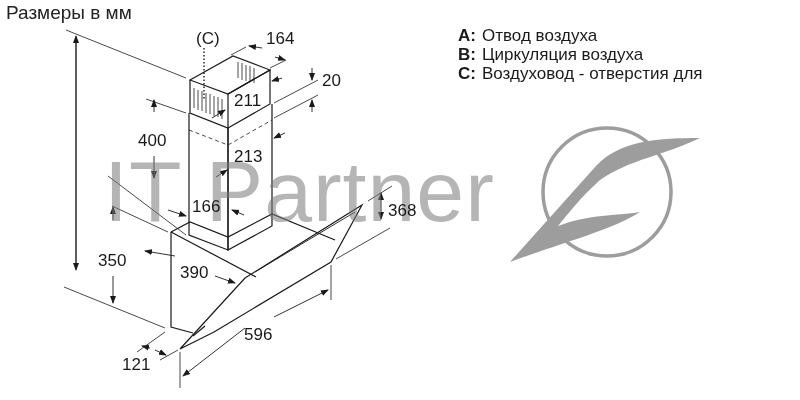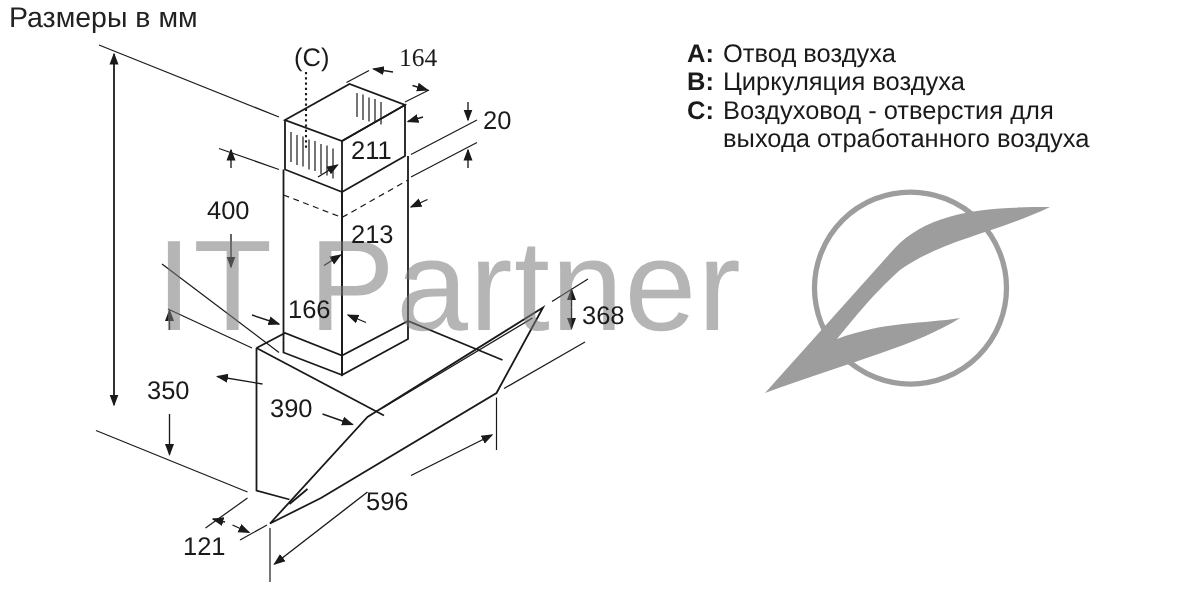--- a/index.html
+++ b/index.html
@@ -117,21 +117,21 @@
       <path d="M 544,130 Q 690,118 640,175 Q 570,210 540,252" stroke="none"></path>
       <path d="M596,166 C620,140 660,138 700,138 C665,155 628,160 600,180 C580,198 568,214 558,226 C590,214 616,216 640,212 C612,230 570,240 510,262" fill="#8c8c8c" stroke="none"></path>
     </g>
   </svg>
 
   <div class="title">Размеры в мм</div>
 
   <div class="watermark">IT Partner</div>
 
   <div class="lbl" style="left:196px;top:30px;">(C)</div>
-  <div class="lbl" style="left:266px;top:30px;font-family:Liberation Serif, serif;">164</div>
+  <div class="lbl" style="left:266px;top:30px;">164</div>
   <div class="lbl" style="left:322px;top:72px;">20</div>
   <div class="lbl" style="left:234px;top:92px;">211</div>
   <div class="lbl" style="left:234px;top:148px;">213</div>
   <div class="lbl" style="left:138px;top:132px;">400</div>
   <div class="lbl" style="left:192px;top:198px;">166</div>
 
 
   <div class="lbl" style="left:98px;top:252px;">350</div>
   <div class="lbl" style="left:180px;top:264px;">390</div>
   <div class="lbl" style="left:388px;top:202px;">368</div>
@@ -144,15 +144,14 @@
       <span class="txt">Отвод воздуха</span>
     </div>
     <div class="row">
       <span class="key">B:</span>
       <span class="txt">Циркуляция воздуха</span>
     </div>
     <div class="row">
       <span class="key">C:</span>
       <span class="txt">Воздуховод - отверстия для</span>
     </div>
-    <div class="cont">выхода отработанного воздуха</div>
   </div>
 </div>
 
 </body></html>

